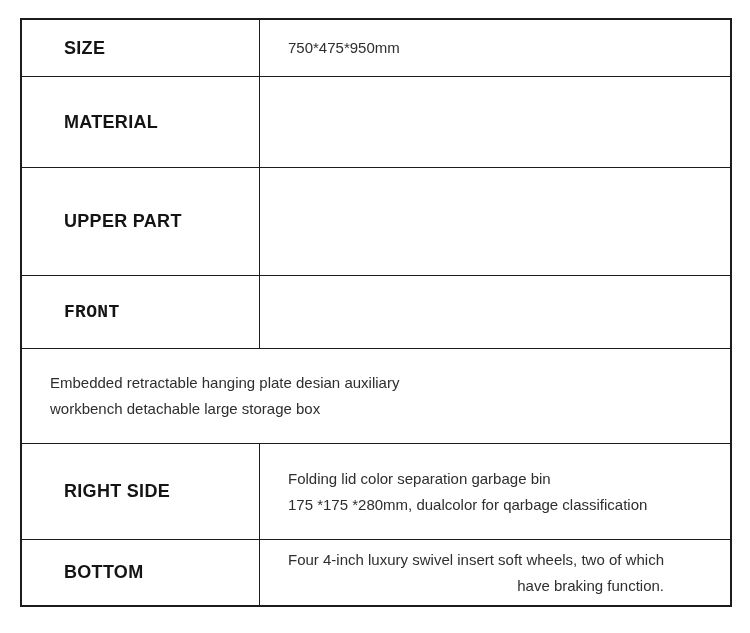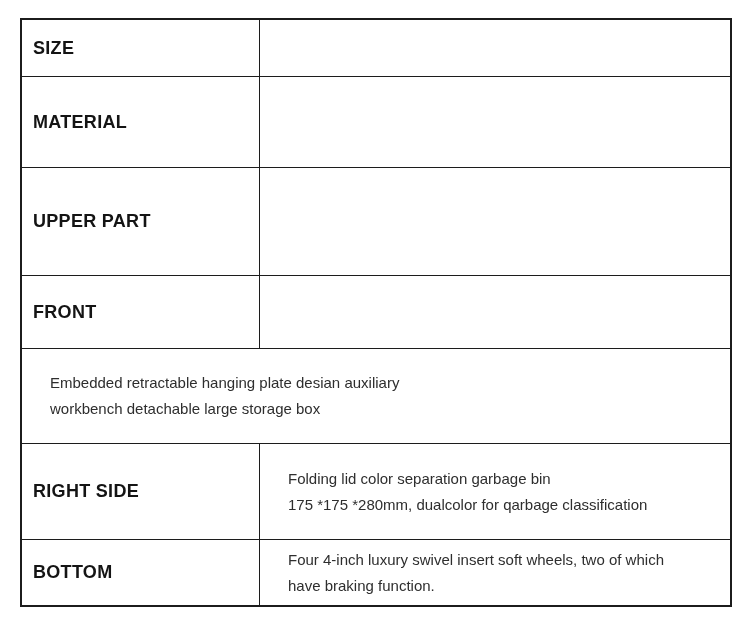--- a/index.html
+++ b/index.html
@@ -21,38 +21,38 @@
     top: 18px;
     width: 712px;
     border: 2px solid #1c1c1c;
     box-sizing: border-box;
     background: #ffffff;
   }
   .row {
     display: flex;
     border-bottom: 1.5px solid #1c1c1c;
   }
-  .row:last-child { border-bottom: none; }
+  .row:last-child { border-bottom: none; text-align: right; }
   
   .row-0 { height: 56px; }
   .row-1 { height: 90px; gap: 29px; }
   .row-2 { height: 107px; }
-  .row-3 { height: 72px; }
+  .row-3 { height: 72px; font-family: Liberation Mono, monospace; }
   .row-4 { height: 94px; }
   .row-5 { height: 95px; }
   .row-6 { height: 65px; }
   .cell {
     display: flex;
     align-items: center;
     box-sizing: border-box;
   }
   .label-cell {
     flex: 0 0 238px;
     border-right: 1.5px solid #1c1c1c;
-    padding-left: 11px;
+    padding-left: 42px;
   }
   .label-cell span {
     font-size: 18px;
     font-weight: 700;
     letter-spacing: 0.3px;
     color: #141414;
     white-space: nowrap;
   }
   .desc-cell {
     flex: 1 1 auto;
@@ -67,20 +67,23 @@
 </style>
 </head>
 <body>
 
 <div class="page">
   <div class="spec-table">
 
     <div class="row row-0">
       <div class="cell label-cell">
         <span>SIZE</span>
+      </div>
+      <div class="cell desc-cell">
+        <span>750*475*950mm</span>
       </div>
     </div>
 
     <div class="row row-1">
       <div class="cell label-cell">
         <span>MATERIAL</span>
       </div>
     </div>
 
     <div class="row row-2">

